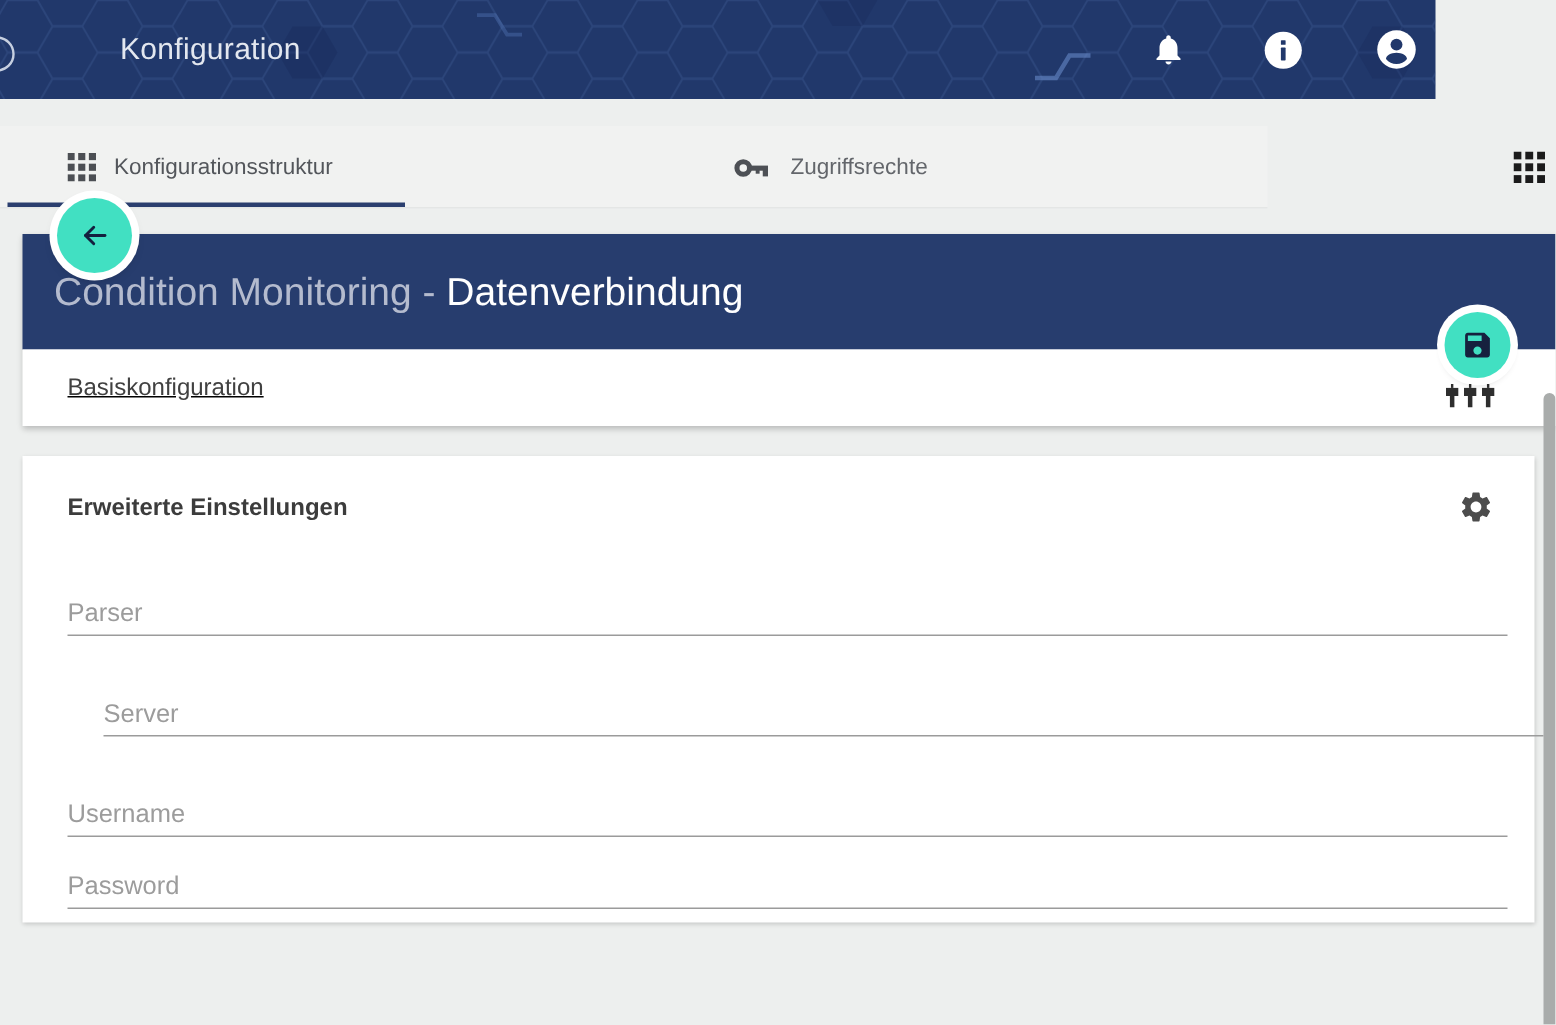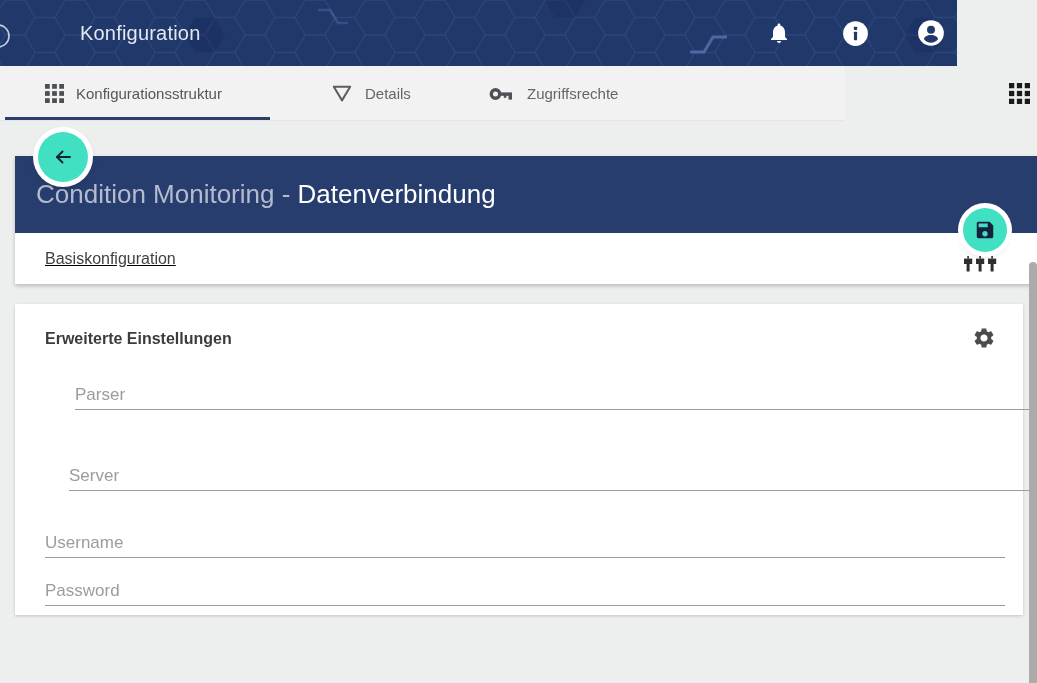--- a/index.html
+++ b/index.html
@@ -24,21 +24,21 @@
     color:#e3e7ef; font-size:20px; letter-spacing:.2px;
   }
   .header-actions {
     position:absolute; right:12px; top:0; height:66px;
     display:flex; align-items:center; gap:48px;
   }
   .icon-btn { width:28px; height:28px; display:flex; align-items:center; justify-content:center; cursor:pointer; background:none; border:none; }
 
   
   .tab-bar {
-    position:absolute; left:0; top:66px; width:845px; height:55px;
+    position:absolute; left:0; top:84px; width:845px; height:55px;
     background:#f1f2f1; border-bottom:1px solid #e4e6e5;
   }
   .tab { position:absolute; top:0; height:55px; display:flex; align-items:center; gap:12px; cursor:pointer; }
   .tab-label { font-size:15px; color:#63666b; }
   .tab.active .tab-label { color:#53565b; }
   .tab-1 { left:45px; }
   .tab-2 { left:331px; }
   .tab-3 { left:489px; }
   .active-underline {
     position:absolute; left:5px; bottom:0; width:265px; height:3px;
@@ -104,21 +104,21 @@
 
   .field { position:absolute; left:30px; width:960px; }
   .field input {
     width:100%; height:30px;
     border:none; border-bottom:1px solid #9b9b9b;
     background:transparent; outline:none;
     font-family:"Liberation Sans", sans-serif;
     font-size:17px; color:#444;
   }
   .field input::placeholder { color:#9c9c9c; opacity:1; }
-  .field-1 { top:76px;margin-left:30px; } .field-2 { top:157px;margin-left:24px; } .field-3 { top:224px; } .field-4 { top:272px; }
+  .field-1 { top:90px; } .field-2 { top:157px;margin-left:24px; } .field-3 { top:224px; } .field-4 { top:272px; }
 
   
   .scrollbar-thumb {
     position:absolute; left:1029px; top:262px; width:8px; height:421px;
     background:var(--scrollbar,#a9acab); border-radius:4px 4px 0 0;
     cursor:grab; z-index:10;
   }
 </style>
 </head>
 <body>
@@ -180,26 +180,20 @@
         <rect x="15" y="0" width="5" height="5"></rect>
       <rect x="0" y="7.5" width="5" height="5"></rect>
         <rect x="7.5" y="7.5" width="5" height="5"></rect>
         <rect x="15" y="7.5" width="5" height="5"></rect>
       <rect x="0" y="15" width="5" height="5"></rect>
         <rect x="7.5" y="15" width="5" height="5"></rect>
         <rect x="15" y="15" width="5" height="5"></rect>
     </svg>
     <span class="tab-label">Konfigurationsstruktur</span>
   </div>
-  <div class="tab tab-2">
-    <svg width="22" height="20" viewBox="0 0 24 22" fill="none" stroke="#5a5d62" stroke-width="2.2" stroke-linejoin="round">
-      <path d="M3,3 L21,3 L12,18 Z"></path>
-    </svg>
-    <span class="tab-label">Details</span>
-  </div>
   <div class="tab tab-3">
     <svg width="26" height="20" viewBox="0 0 26 20" fill="#4d5055">
       <circle cx="6.5" cy="10" r="4.2" fill="none" stroke="#4d5055" stroke-width="3.4"></circle>
       <rect x="10.5" y="8.4" width="12.5" height="3.4"></rect>
       <rect x="19.5" y="11" width="3.5" height="4.6"></rect>
       <rect x="14.8" y="11" width="2.6" height="2.8"></rect>
     </svg>
     <span class="tab-label">Zugriffsrechte</span>
   </div>
   <button class="tab-overflow">

